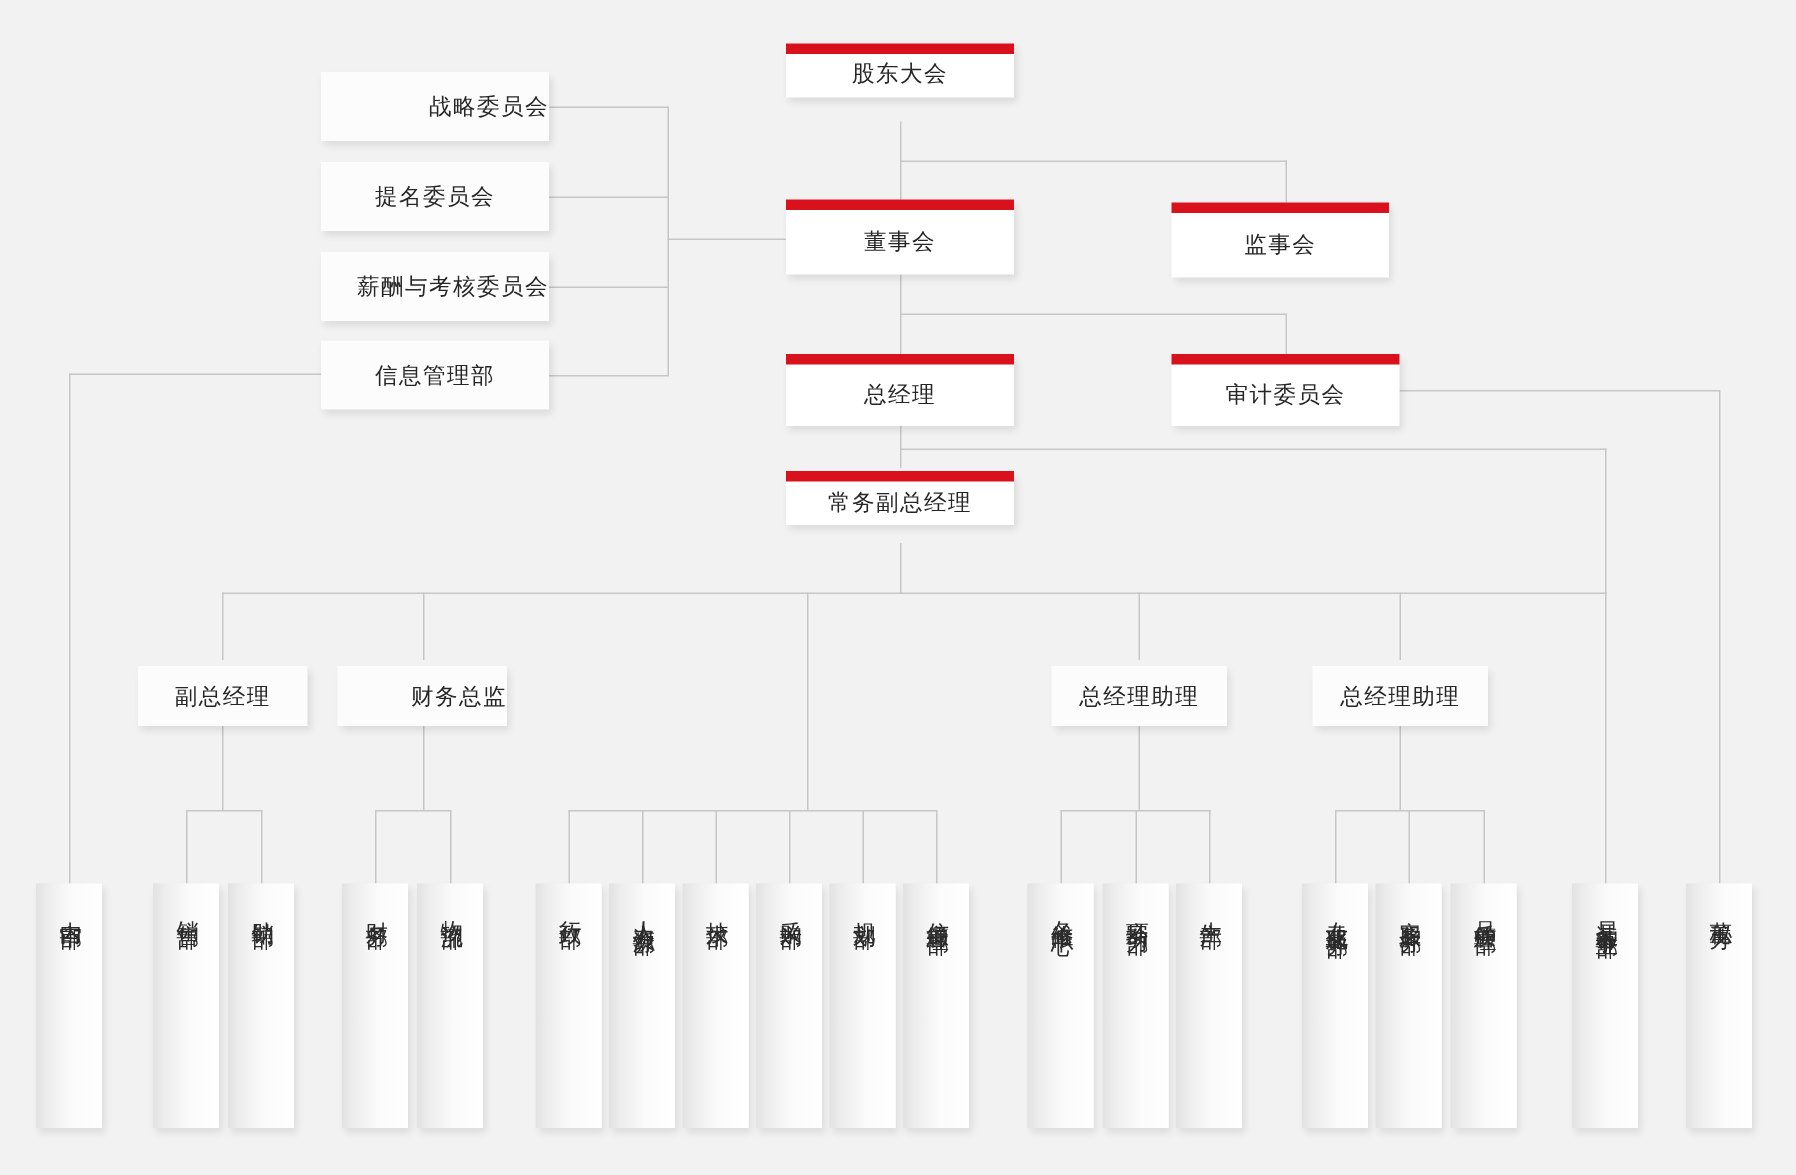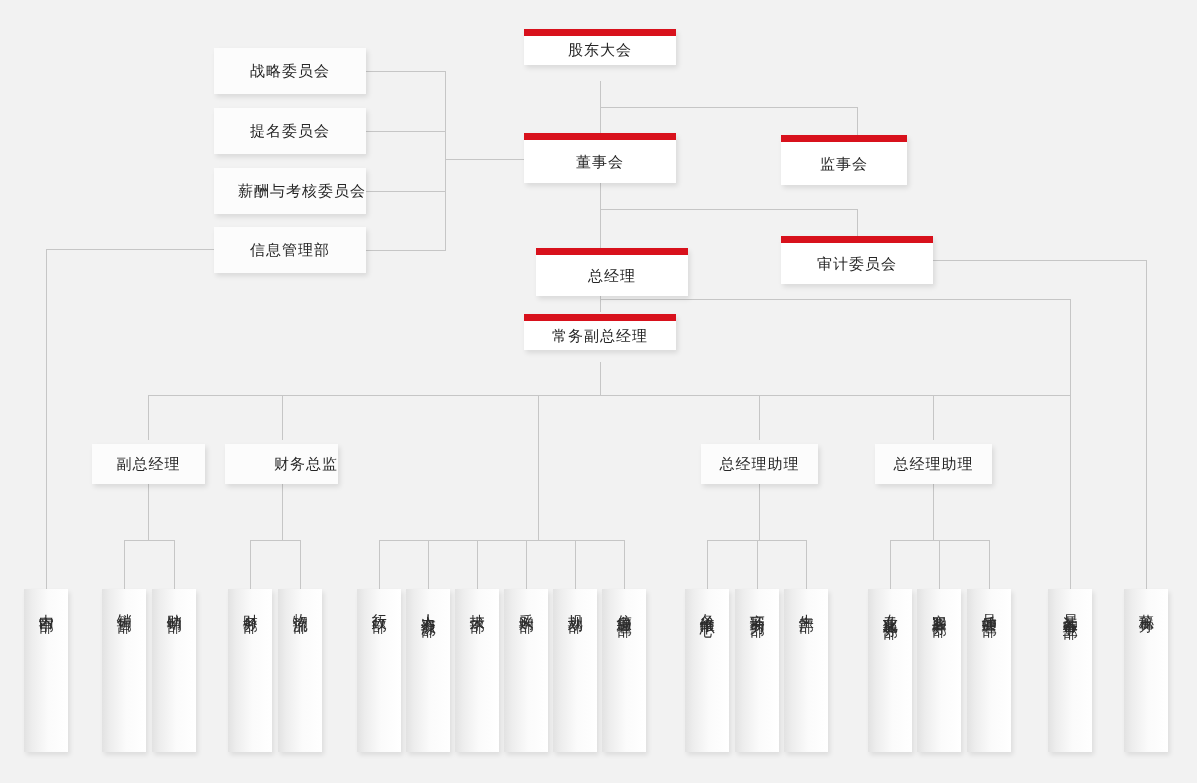--- a/index.html
+++ b/index.html
@@ -152,37 +152,37 @@
   <div class="ln v" style="left: 989px; top: 540px; height: 49px; background: rgb(198, 198, 198);"></div>
 
   <div class="node red-top" style="left: 524px; top: 29px; width: 152px; height: 36px; font-family: Liberation Serif, serif; --accent: #d8111c;">
     <span class="lbl">股东大会</span>
   </div>
 
   <div class="node red-top" style="left: 524px; top: 133px; width: 152px; height: 50px; --accent: #d8111c;">
     <span class="lbl">董事会</span>
   </div>
 
-  <div class="node red-top" style="left: 781px; top: 135px; width: 126px; height: 50px; --accent: #d8111c;">
+  <div class="node red-top" style="left: 781px; top: 135px; width: 145px; height: 50px; --accent: #d8111c;">
     <span class="lbl">监事会</span>
   </div>
 
-  <div class="node red-top" style="left: 524px; top: 248px; width: 152px; height: 48px; margin-left: 12px; --accent: #d8111c;">
+  <div class="node red-top" style="left: 524px; top: 236px; width: 152px; height: 48px; --accent: #d8111c;">
     <span class="lbl">总经理</span>
   </div>
 
   <div class="node red-top" style="left: 781px; top: 236px; width: 152px; height: 48px; --accent: #d8111c;">
     <span class="lbl">审计委员会</span>
   </div>
 
   <div class="node red-top" style="left: 524px; top: 314px; width: 152px; height: 36px; --accent: #d8111c;">
     <span class="lbl">常务副总经理</span>
   </div>
 
-  <div class="plain" style="left:214px; top:48px; width:152px; height:46px;">
+  <div class="plain" style="left:214px; top:48px; width:152px; height:46px;justify-content:flex-end;">
     <span class="lbl">战略委员会</span>
   </div>
   <div class="plain" style="left:214px; top:108px; width:152px; height:46px;">
     <span class="lbl">提名委员会</span>
   </div>
   <div class="plain" style="left:214px; top:168px; width:152px; height:46px;justify-content:flex-end;">
     <span class="lbl">薪酬与考核委员会</span>
   </div>
   <div class="plain" style="left:214px; top:227px; width:152px; height:46px;">
     <span class="lbl">信息管理部</span>

